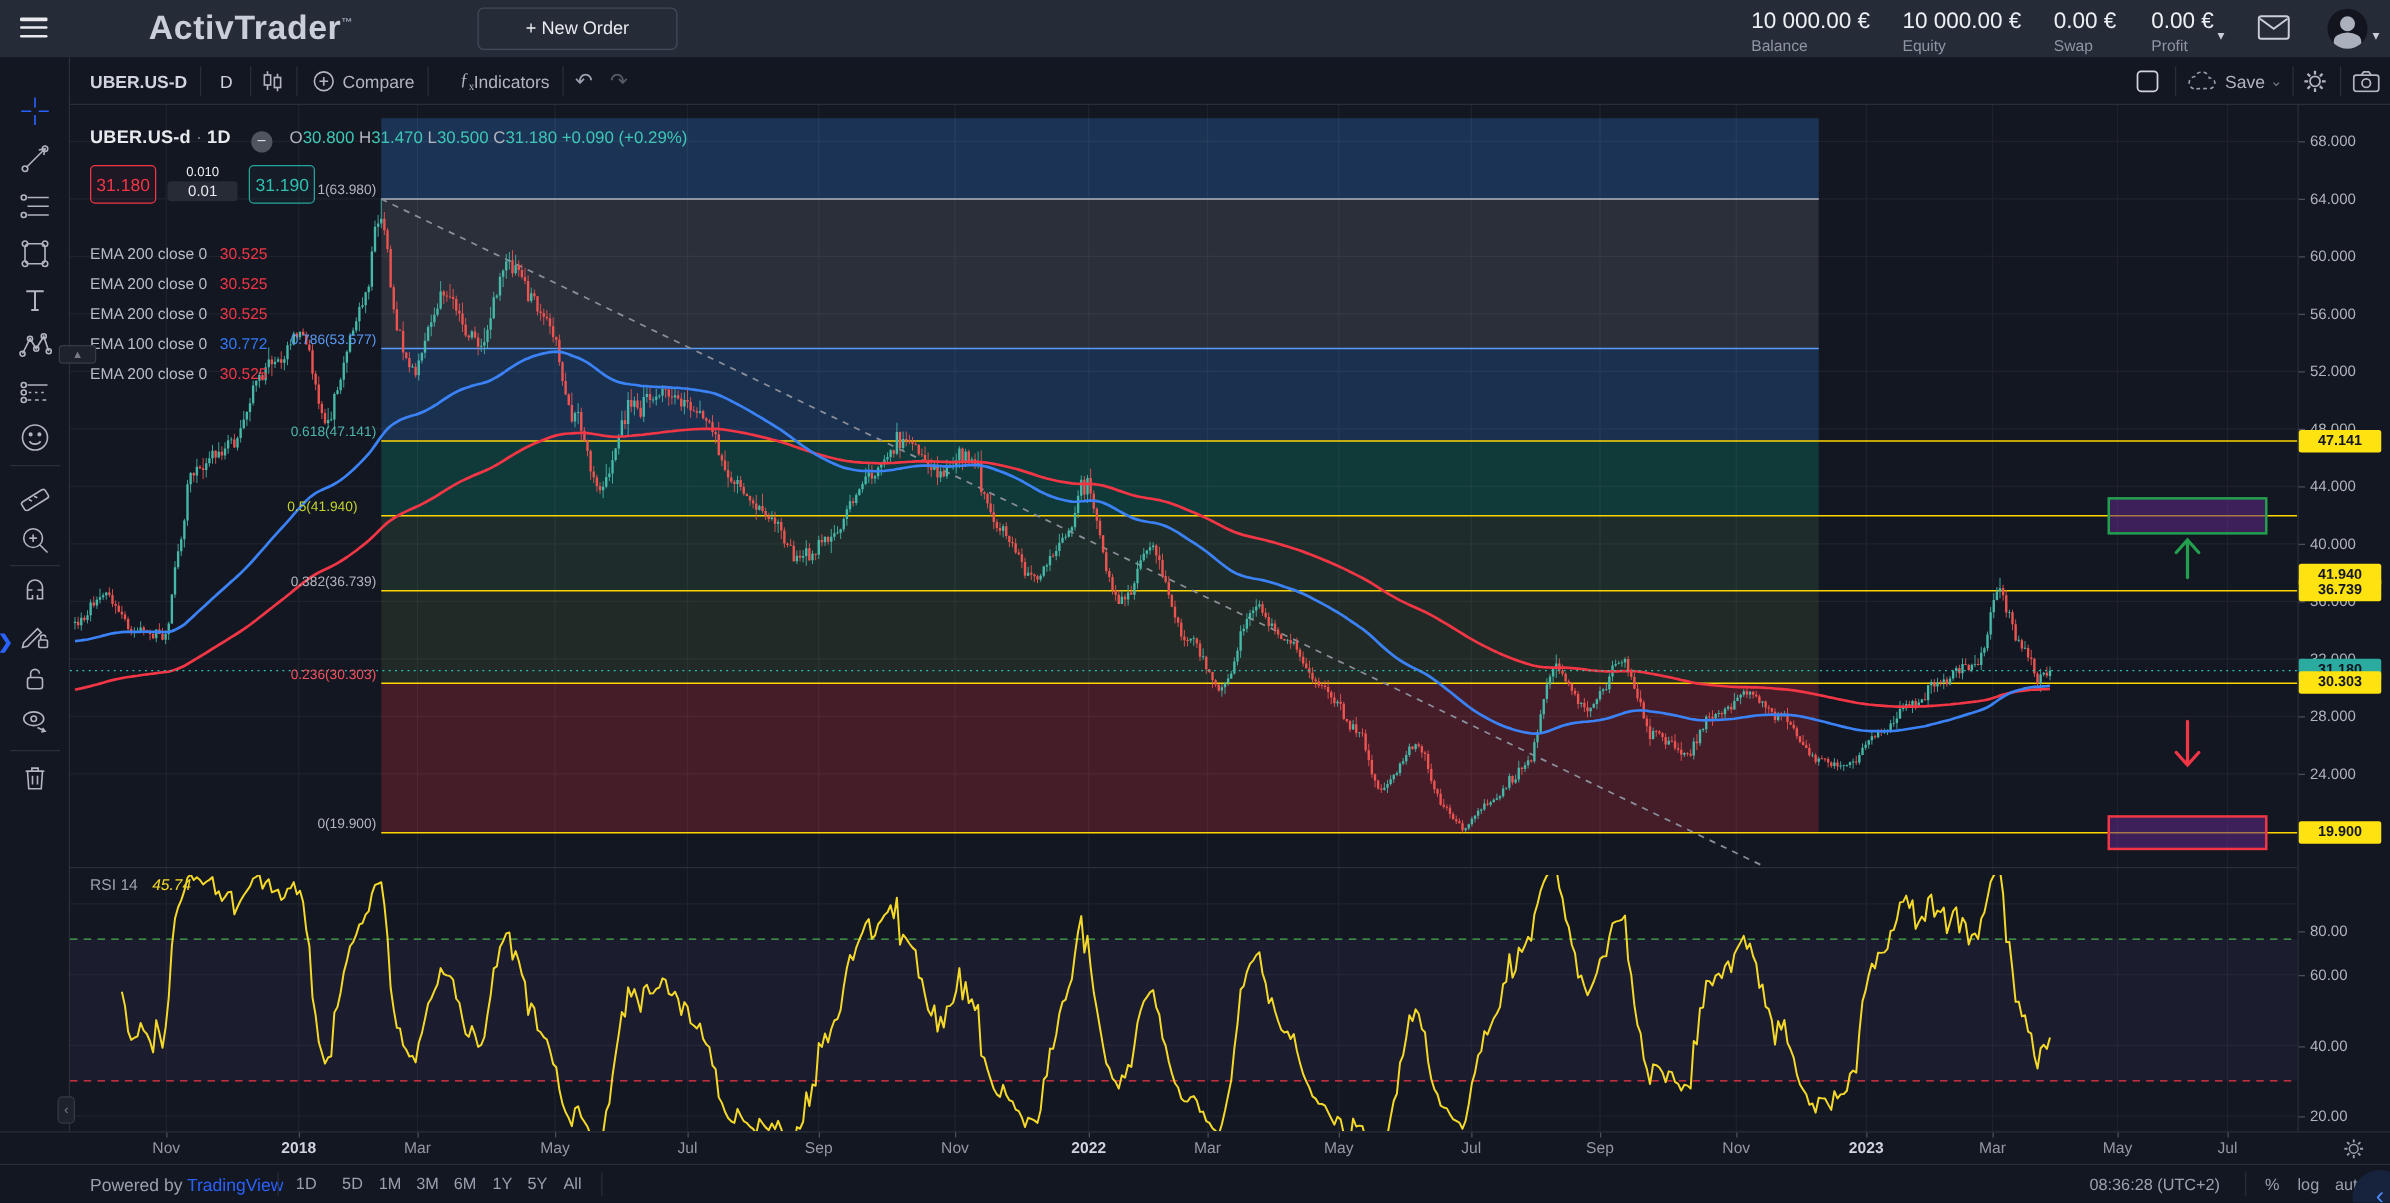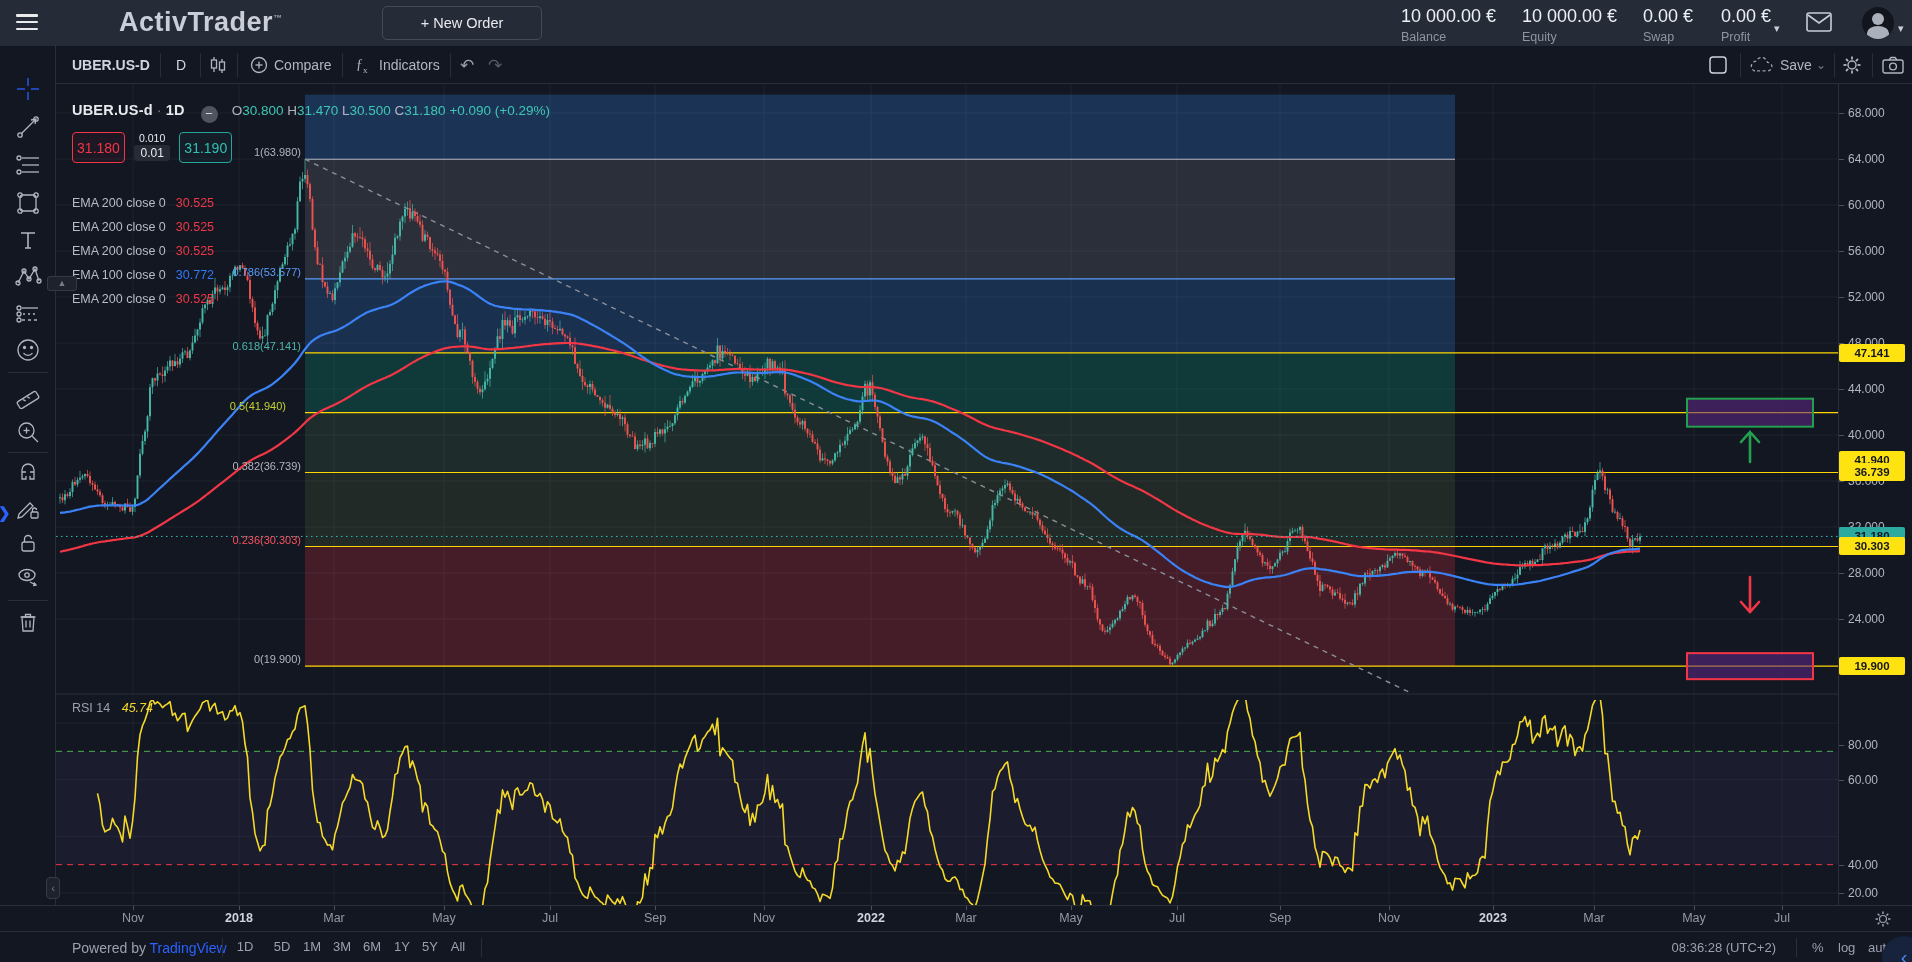--- a/index.html
+++ b/index.html
@@ -53,21 +53,21 @@
   .ohlc { font-size:13.5px; }
   .ohlc .k { color:#b2b5be; }
   .ohlc .v { color:#3ec6b5; }
   #bidask { position:absolute; left:0px; top:30px; height:32px; white-space:nowrap; }
   .pricebox { display:inline-block; width:53px; height:31px; border-radius:4px; border:1px solid; text-align:center;
      line-height:31px; font-size:14px; cursor:pointer; }
   .pb-sell { border-color:#f23645; color:#f23645; background:rgba(242,54,69,0.05); }
   .pb-buy  { border-color:#26a69a; color:#2fc1b0; background:rgba(38,166,154,0.05); }
   #spread { display:inline-block; vertical-align:top; margin:0 5px; text-align:center; }
   #spread .s1 { font-size:10.5px; color:#e8eaed; }
-  #spread .s2 { font-size:12px; color:#e8eaed; background:#262b36; border-radius:3px; padding:1px 6px; margin-top:1px; }
+  #spread .s2 { font-size:12px; color:#e8eaed; background:#262b36; border-radius:3px; padding:1px 16px; margin-top:1px; }
   .ema-row { position:absolute; left:0; white-space:nowrap; font-size:12.5px; cursor:pointer; }
   .ema-row .n { color:#b8bcc5; }
   .ema-row .val { margin-left:10px; }
   #legend-collapse { position:absolute; left:-9px; top:192px; width:30px; height:15px; background:#1e222d; border:1px solid #363a45;
       border-radius:3px; color:#787b86; font-size:9px; text-align:center; line-height:13px; cursor:pointer; }
 
   .fib-label { position:absolute; transform:translate(-100%,-50%); font-size:11px; white-space:nowrap; }
   #rsi-legend { position:absolute; left:16px; top:617px; font-size:12.5px; white-space:nowrap; }
   #rsi-legend .n { color:#9aa0ae; }
   #rsi-legend .v { color:#f5d928; margin-left:8px;font-style:italic; }
@@ -158,21 +158,21 @@
       </g>
     </svg>
     <span class="tb-sep" style="left:181px;"></span>
     <svg class="tb-ico" style="left:194px; top:10px;" width="18" height="18">
       <circle cx="9" cy="9" r="7.5" fill="none" stroke="#b2b5be" stroke-width="1.3"></circle>
       <line x1="9" y1="5.5" x2="9" y2="12.5" stroke="#b2b5be" stroke-width="1.3"></line>
       <line x1="5.5" y1="9" x2="12.5" y2="9" stroke="#b2b5be" stroke-width="1.3"></line>
     </svg>
     <span class="tb-txt tb-dim" style="left:218px;">Compare</span>
     <span class="tb-sep" style="left:286px;"></span>
-    <span class="tb-txt tb-dim" style="left:300px; font-family:'Liberation Serif',serif;">ƒ<sub style="font-size:9px;">x</sub></span>
+    <span class="tb-txt tb-dim" style="left:312px; font-family:'Liberation Serif',serif;">ƒ<sub style="font-size:9px;">x</sub></span>
     <span class="tb-txt tb-dim" style="left:323px;">Indicators</span>
     <span class="tb-sep" style="left:394px;"></span>
     <span class="tb-txt" style="left:404px; color:#9aa0ae; font-size:17px; font-family:'DejaVu Sans',sans-serif;">↶</span>
     <span class="tb-txt" style="left:432px; color:#565b66; font-size:17px; font-family:'DejaVu Sans',sans-serif;">↷</span>
 
     <svg class="tb-ico" style="left:1652px; top:9px;" width="20" height="20">
       <rect x="2" y="2" width="16" height="16" rx="3" fill="none" stroke="#d1d4dc" stroke-width="1.4"></rect>
     </svg>
     <span class="tb-sep" style="left:1684px;"></span>
     <svg class="tb-ico" style="left:1692px; top:11px;" width="28" height="17">
@@ -421,21 +421,21 @@
       <div class="ptick" style="top: 213px;">52.000</div>
       <div class="ptick" style="top: 259px;">48.000</div>
       <div class="ptick" style="top: 305px;">44.000</div>
       <div class="ptick" style="top: 351px;">40.000</div>
       <div class="ptick" style="top: 397px;">36.000</div>
       <div class="ptick" style="top: 443px;">32.000</div>
       <div class="ptick" style="top: 489px;">28.000</div>
       <div class="ptick" style="top: 535px;">24.000</div>
       <div class="ptick" style="top: 623px; margin-top: 38px;">80.00</div>
       <div class="ptick" style="top: 696px;">60.00</div>
-      <div class="ptick" style="top: 753px; margin-top: 28px;">40.00</div>
+      <div class="ptick" style="top: 753px;">40.00</div>
       <div class="ptick" style="top: 809px;">20.00</div>
       <div class="plabel" style="top: 269px; background: rgb(255, 227, 17); color: rgb(19, 23, 34);">47.141</div>
       <div class="plabel" style="top: 329px; background: rgb(255, 227, 17); color: rgb(19, 23, 34); margin-top: 47px;">41.940</div>
       <div class="plabel" style="top: 388px; background: rgb(255, 227, 17); color: rgb(19, 23, 34);">36.739</div>
       <div class="plabel" style="top: 452px; background: rgb(43, 171, 159); color: rgb(14, 20, 32);">31.180</div>
       <div class="plabel" style="top: 462px; background: rgb(255, 227, 17); color: rgb(19, 23, 34);">30.303</div>
       <div class="plabel" style="top: 582px; background: rgb(255, 227, 17); color: rgb(19, 23, 34);">19.900</div>
     </div>
 
   <div id="time-axis">

